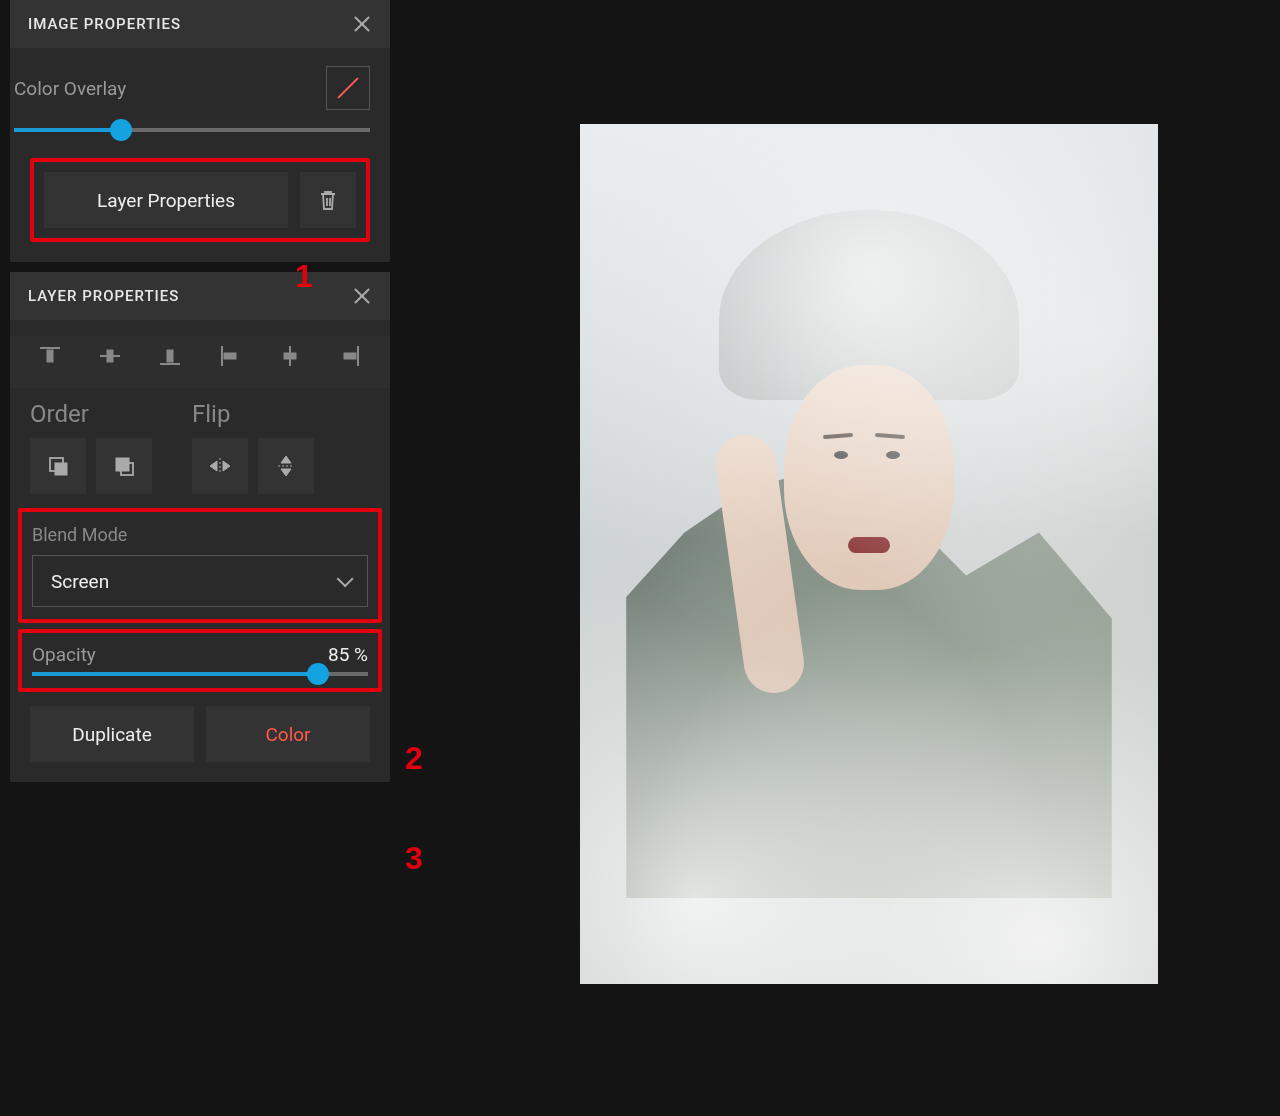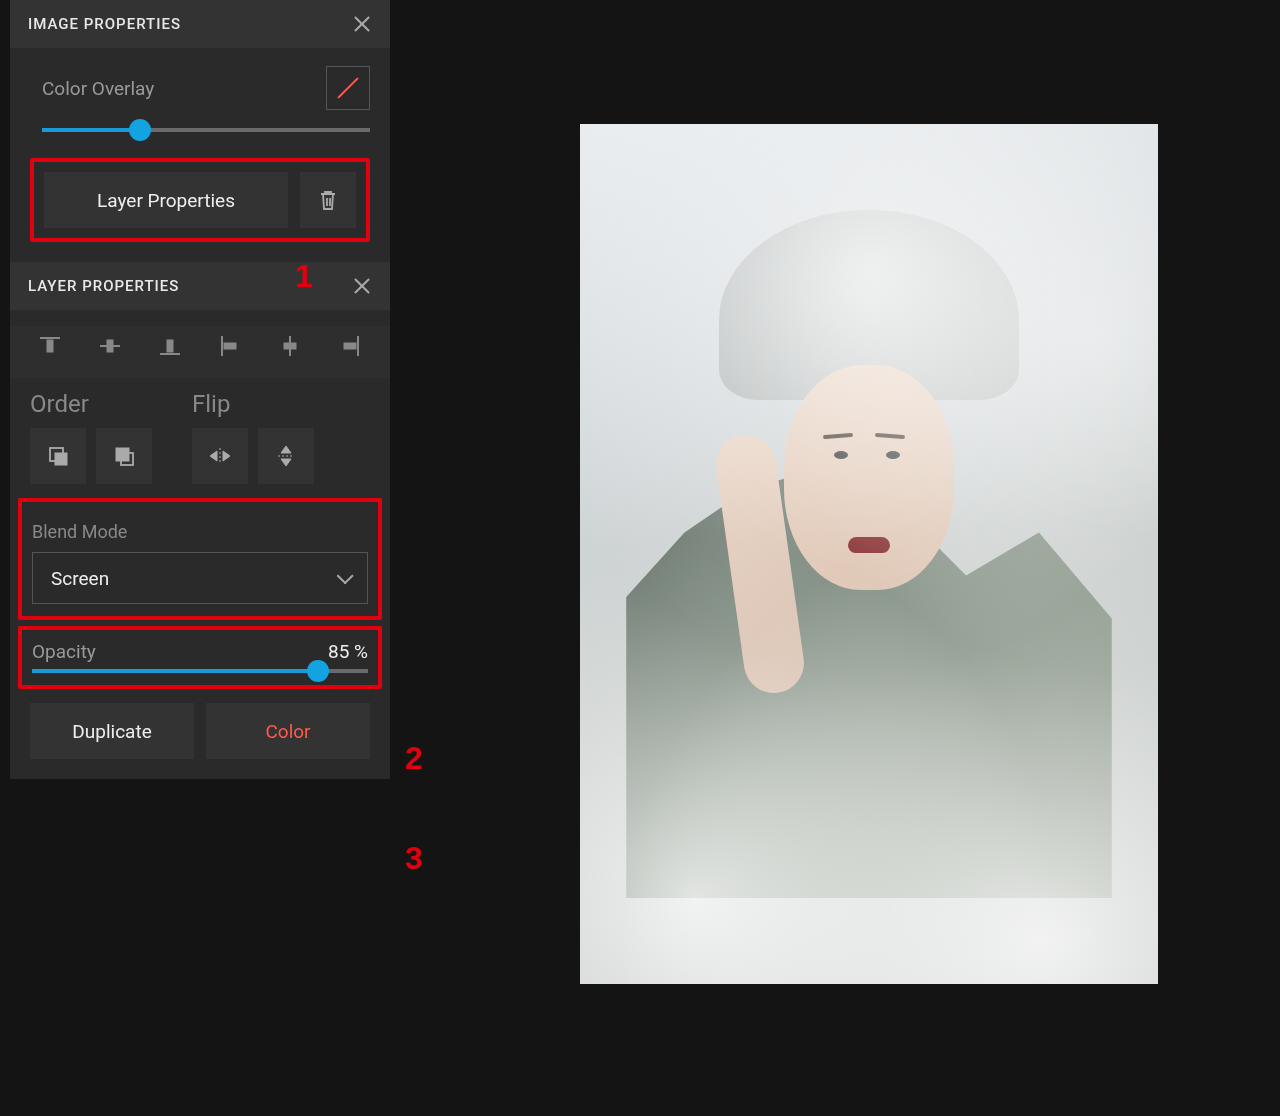--- a/index.html
+++ b/index.html
@@ -11,20 +11,21 @@
     color: #b8b8b8;
     overflow: hidden;
     position: relative;
   }
   .sidebar {
     width: 400px;
     padding: 0 10px 10px 10px;
   }
   .panel {
     background: #2a2a2a;
+    margin-bottom: 10px;
     padding-bottom: 20px;
   }
   .panel-header {
     display: flex;
     justify-content: space-between;
     align-items: center;
     padding: 14px 18px;
     background: #333333;
   }
   .panel-header span {
@@ -44,21 +45,21 @@
     position:absolute;
     width: 20px;
     height: 2px;
     background:#aaa;
     top: 9px;
     left:0;
   }
   .close-x::before { transform: rotate(45deg); }
   .close-x::after { transform: rotate(-45deg); }
 
-  .panel-body { padding: 18px 20px 4px 32px; }
+  .panel-body { padding: 18px 20px 4px 4px; }
 
   .row {
     display: flex;
     justify-content: space-between;
     align-items: center;
     margin-bottom: 18px;
     font-size: 19px;
     color: #999;
   }
   .row .value { color: #eee; font-size: 19px; }
@@ -169,21 +170,21 @@
     height:56px;
     background:#333333;
     display:flex;
     align-items:center;
     justify-content:center;
     cursor:pointer;
   }
   .sq svg { stroke:#aaa; fill:#aaa; }
 
   .blend-box {
-    padding: 19px 10px 12px 10px;
+    padding: 12px 10px 12px 10px;
     margin: 0 8px;
   }
   .blend-box .lab {
     font-size:18px;
     color:#888;
     margin-bottom:10px;
   }
   .select {
     height:52px;
     border:1px solid #555;

